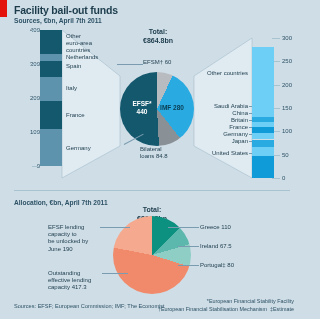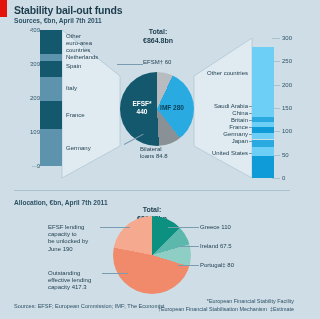--- a/index.html
+++ b/index.html
@@ -58,21 +58,21 @@
 
   .sources { position:absolute; left:14px; top:303px; font-size:5.6px; color:#2d5266; }
   .notes { position:absolute; right:10px; top:298px; font-size:5.4px; color:#2d5266; text-align:right; line-height:1.45; }
 </style>
 </head>
 <body>
 
 <div id="root">
 
   <div class="red-mark"></div>
-  <div class="title">Stability bail-out funds</div>
+  <div class="title">Facility bail-out funds</div>
   <div class="subtitle">Sources, €bn, April 7th 2011</div>
 
   <div class="panel-top">
 
     <svg width="304" height="160" style="position:absolute;left:0;top:0;">
       <polygon points="62,2 120,48 120,118 62,150" fill="#dfeaf1" stroke="#9ab6c6" stroke-width="0.5"></polygon>
       <polygon points="194,48 252,10 252,150 194,118" fill="#dfeaf1" stroke="#9ab6c6" stroke-width="0.5"></polygon>
     </svg>
 
     <div class="laxis">

